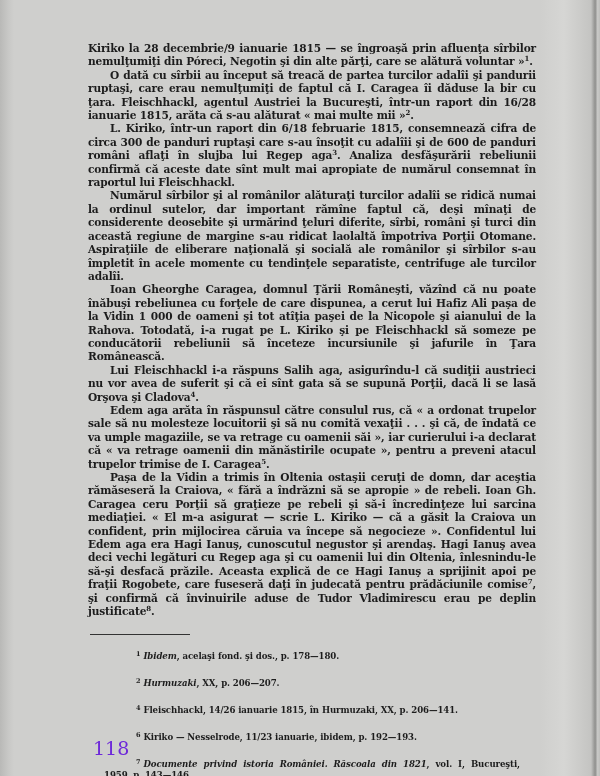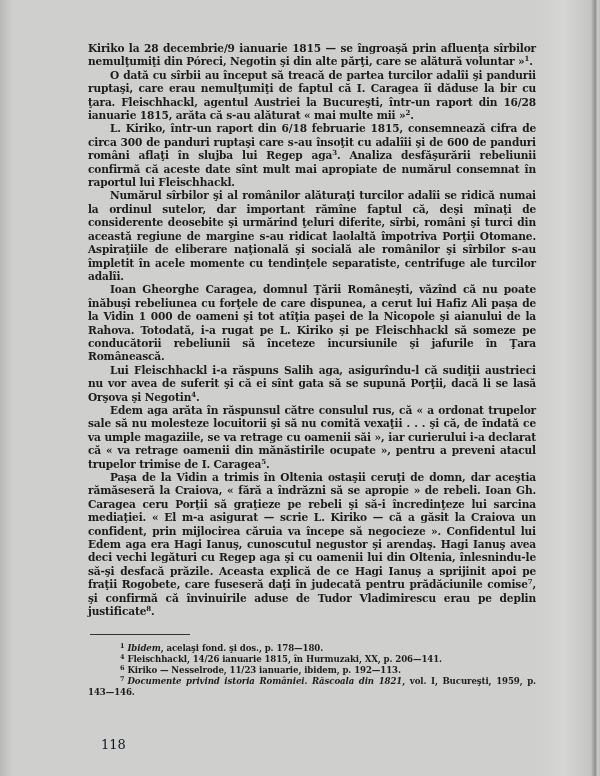--- a/index.html
+++ b/index.html
@@ -29,56 +29,57 @@
     text-align: justify;
     text-indent: 22px;
     letter-spacing: -0.15px;
   }
   .body-text p.cont { text-indent: 0; }
   sup { font-size: 7px; line-height: 0; vertical-align: 4px; }
   .rule {
     width: 100px; height: 1px; background: #333; margin: 16px 0 8px 2px;
   }
   .footnotes p {
-    margin: 0;
+    margin: 16px;
     font-size: 8.6px;
     line-height: 11px;
     font-weight: bold;
     text-align: justify;
     text-indent: 32px;
     letter-spacing: -0.1px;
   }
   .footnotes .num { font-size: 6.5px; vertical-align: 3px; line-height: 0; margin-right: 3px; }
   .footnotes em { font-style: italic; }
   .page-number {
     position: absolute; left: 93px; top: 737px;
-    font-size: 13px; font-weight: normal; color: #0f172a; margin-left: 8px;
+    font-size: 19px; font-weight: normal; color: #6d28d9;
   }
 </style>
 </head>
 <body>
 
 <div class="page-edge-left"></div>
 <div class="page-edge-right"></div>
 
 <div class="page">
   <div class="body-text">
     <p class="cont"><span>Kiriko la 28 decembrie/9 ianuarie 1815 — se îngroaşă prin afluenţa sîrbilor nemulţumiţi din Póreci, Negotin şi din alte părţi, care se alătură voluntar »</span><sup>1</sup><span>.</span></p>
     <p><span>O dată cu sîrbii au început să treacă de partea turcilor adalîi şi pandurii ruptaşi, care erau nemulţumiţi de faptul că I. Caragea îi dăduse la bir cu ţara. Fleischhackl, agentul Austriei la Bucureşti, într-un raport din 16/28 ianuarie 1815, arăta că s-au alăturat « mai multe mii »</span><sup>2</sup><span>.</span></p>
     <p><span>L. Kiriko, într-un raport din 6/18 februarie 1815, consemnează cifra de circa 300 de panduri ruptaşi care s-au însoţit cu adalîii şi de 600 de panduri români aflaţi în slujba lui Regep aga</span><sup>3</sup><span>. Analiza desfăşurării rebeliunii confirmă că aceste date sînt mult mai apropiate de numărul consemnat în raportul lui Fleischhackl.</span></p>
     <p><span>Numărul sîrbilor şi al românilor alăturaţi turcilor adalîi se ridică numai la ordinul sutelor, dar important rămîne faptul că, deşi mînaţi de considerente deosebite şi urmărind ţeluri diferite, sîrbi, români şi turci din această regiune de margine s-au ridicat laolaltă împotriva Porţii Otomane. Aspiraţiile de eliberare naţională şi socială ale românilor şi sîrbilor s-au împletit în acele momente cu tendinţele separatiste, centrifuge ale turcilor adalîi.</span></p>
     <p><span>Ioan Gheorghe Caragea, domnul Ţării Româneşti, văzînd că nu poate înăbuşi rebeliunea cu forţele de care dispunea, a cerut lui Hafiz Ali paşa de la Vidin 1 000 de oameni şi tot atîţia paşei de la Nicopole şi aianului de la Rahova. Totodată, i-a rugat pe L. Kiriko şi pe Fleischhackl să someze pe conducătorii rebeliunii să înceteze incursiunile şi jafurile în Ţara Românească.</span></p>
-    <p><span>Lui Fleischhackl i-a răspuns Salih aga, asigurîndu-l că sudiţii austrieci nu vor avea de suferit şi că ei sînt gata să se supună Porţii, dacă li se lasă Orşova şi Negotin</span><sup>4</sup><span>.</span></p>
+    <p><span>Lui Fleischhackl i-a răspuns Salih aga, asigurîndu-l că sudiţii austrieci nu vor avea de suferit şi că ei sînt gata să se supună Porţii, dacă li se lasă Orşova şi Cladova</span><sup>4</sup><span>.</span></p>
     <p><span>Edem aga arăta în răspunsul către consulul rus, că « a ordonat trupelor sale să nu molesteze locuitorii şi să nu comită vexaţii . . . şi că, de îndată ce va umple magaziile, se va retrage cu oamenii săi », iar curierului i-a declarat că « va retrage oamenii din mănăstirile ocupate », pentru a preveni atacul trupelor trimise de I. Caragea</span><sup>5</sup><span>.</span></p>
     <p><span>Paşa de la Vidin a trimis în Oltenia ostaşii ceruţi de domn, dar aceştia rămăseseră la Craiova, « fără a îndrăzni să se apropie » de rebeli. Ioan Gh. Caragea ceru Porţii să graţieze pe rebeli şi să-i încredinţeze lui sarcina mediaţiei. « El m-a asigurat — scrie L. Kiriko — că a găsit la Craiova un confident, prin mijlocirea căruia va începe să negocieze ». Confidentul lui Edem aga era Hagi Ianuş, cunoscutul negustor şi arendaş. Hagi Ianuş avea deci vechi legături cu Regep aga şi cu oamenii lui din Oltenia, înlesnindu-le să-şi desfacă prăzile. Aceasta explică de ce Hagi Ianuş a sprijinit apoi pe fraţii Rogobete, care fuseseră daţi în judecată pentru prădăciunile comise</span><sup>7</sup><span>, şi confirmă că învinuirile aduse de Tudor Vladimirescu erau pe deplin justificate</span><sup>8</sup><span>.</span></p>
   </div>
 
   <div class="rule"></div>
 
   <div class="footnotes">
     <p><span class="num">1</span><em>Ibidem</em><span>, acelaşi fond. şi dos., p. 178—180.</span></p>
+    <p><span class="num">2</span><em>Hurmuzaki</em><span>, XX, p. 206—207.</span></p>
     <p><span class="num">4</span><em></em><span>Fleischhackl, 14/26 ianuarie 1815, în Hurmuzaki, XX, p. 206—141.</span></p>
-    <p><span class="num">6</span><em></em><span>Kiriko — Nesselrode, 11/23 ianuarie, ibidem, p. 192—113.</span></p>
+    <p><span class="num">6</span><em></em><span>Kiriko — Nesselrode, 11/23 ianuarie, ibidem, p. 192—193.</span></p>
     <p><span class="num">7</span><em>Documente privind istoria României. Răscoala din 1821</em><span>, vol. I, Bucureşti, 1959, p. 143—146.</span></p>
   </div>
 </div>
 
 <div class="page-number">118</div>
 
 </body></html>

